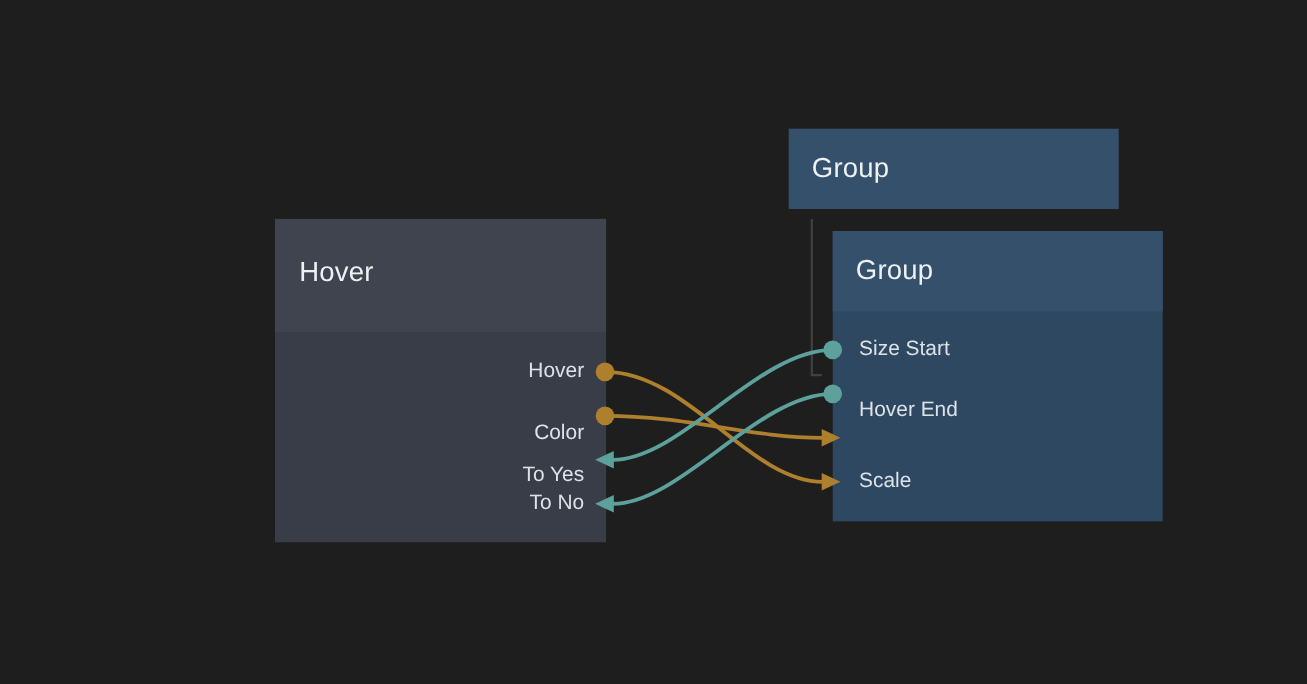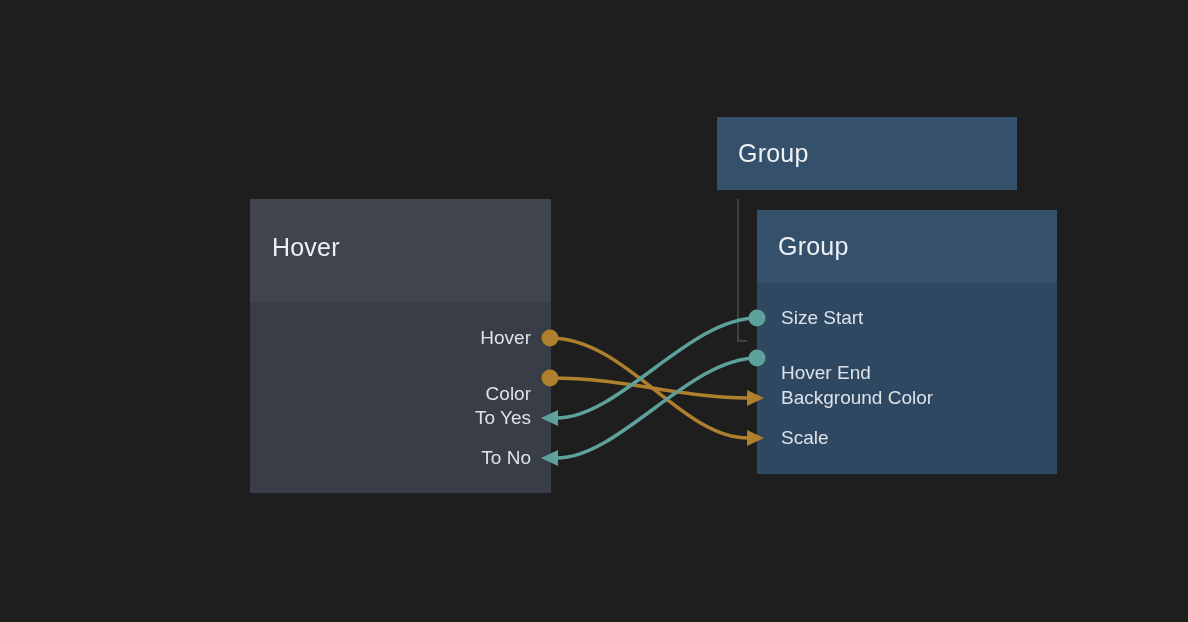--- a/index.html
+++ b/index.html
@@ -39,31 +39,30 @@
   <div class="node node-group-collapsed">
     <div class="node-title">Group</div>
   </div>
 
   <div class="node node-hover">
     <div class="hdr">
       <div class="node-title">Hover</div>
     </div>
     <div class="port-label" style="top:126px">Hover</div>
     <div class="port-label" style="top:182px">Color</div>
-    <div class="port-label" style="top:206px">To Yes</div>
+    <div class="port-label" style="top:220px">To Yes</div>
     <div class="port-label" style="top:246px">To No</div>
   </div>
 
   <div class="node node-group">
     <div class="hdr">
       <div class="node-title">Group</div>
     </div>
     <div class="port-label" style="top:95px">Size Start</div>
     <div class="port-label" style="top:150px">Hover End</div>
-    <div class="port-label" style="top:175px">Background Color</div>
     <div class="port-label" style="top:215px">Scale</div>
   </div>
 
   <svg class="wires">
 
     <path d="M697,199 L697,341 L706,341" fill="none" stroke-width="2" class="hit" stroke="#3f4143"></path>
 
     <path d="M509,338 C585,338 640,438 707,438" fill="none" stroke-width="3.5" class="hit" stroke="#ae802d"></path>
 
     <path d="M509,378 C585,378 640,398 707,398" fill="none" stroke-width="3.5" class="hit" stroke="#ae802d"></path>

